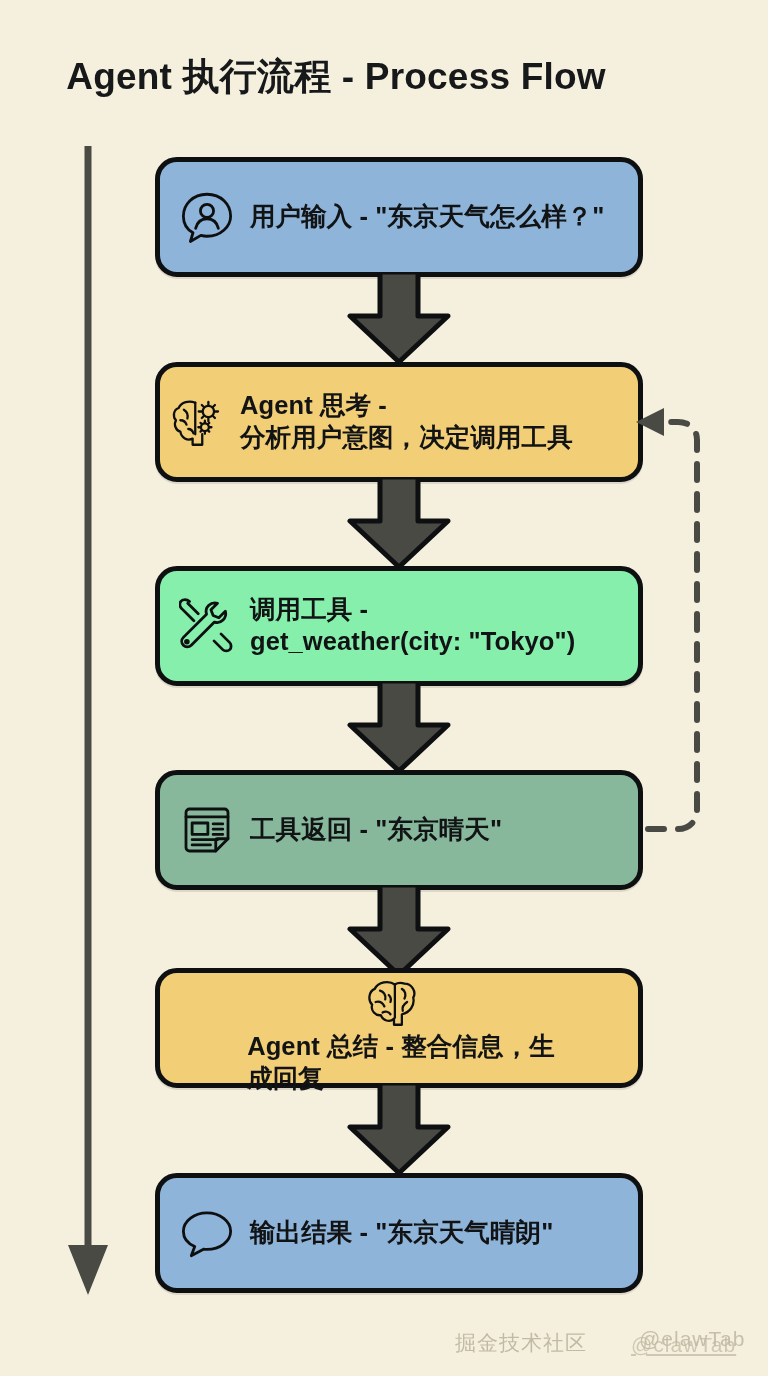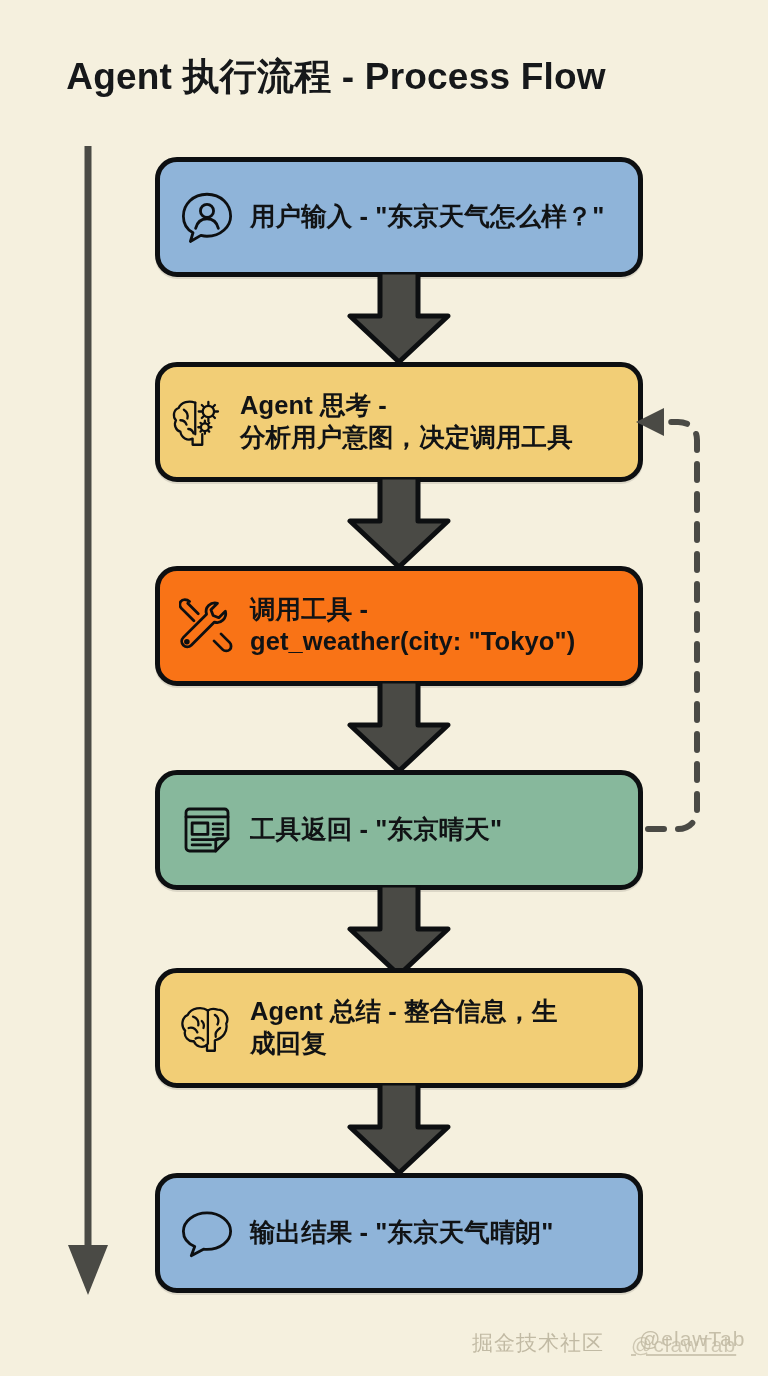--- a/index.html
+++ b/index.html
@@ -78,28 +78,28 @@
     font-size: 25.5px;
     font-weight: bold;
     color: #111315;
     line-height: 1.24;
     letter-spacing: 0.1px;
     white-space: pre-line;
   }
 
   .node.blue   { background: #8FB4D9; }
   .node.yellow { background: #F2CE76; }
-  .node.red    { background: #f97316; }
+  .node.red    { background: #86efac; }
   .node.green  { background: #87B89C; }
 
   #node-0 { top: 157px;  height: 120px; }
   #node-1 { top: 362px;  height: 120px; padding-left: 8px; }
   #node-2 { top: 566px;  height: 120px; }
   #node-3 { top: 770px;  height: 120px; }
-  #node-4 { top: 968px;  height: 120px; }
+  #node-4 { top: 968px;  height: 120px; flex-direction: column; }
   #node-5 { top: 1173px; height: 120px; }
 
   
   .connector {
     position: absolute;
     left: 338px;
     width: 122px;
     height: 92px;
     pointer-events: none;
   }
@@ -125,21 +125,21 @@
     left: 455px;
     top: 1327px;
     width: 300px;
     height: 40px;
     font-size: 21px;
     color: #b9b19a;
     letter-spacing: 1px;
     white-space: nowrap;
     opacity: 0.85;
   }
-  #watermark .wm-a { position: absolute; left: 17px;   top: 2px; }
+  #watermark .wm-a { position: absolute; left: 0;   top: 2px; }
   #watermark .wm-b { position: absolute; left: 184px; top: 0px; opacity: 0.9; }
   #watermark .wm-c { position: absolute; left: 176px; top: 6px; opacity: 0.75; text-decoration: underline; }
 </style>
 </head>
 <body>
 
 <div id="canvas">
 
   <div id="title">Agent 执行流程 - Process Flow</div>
 

